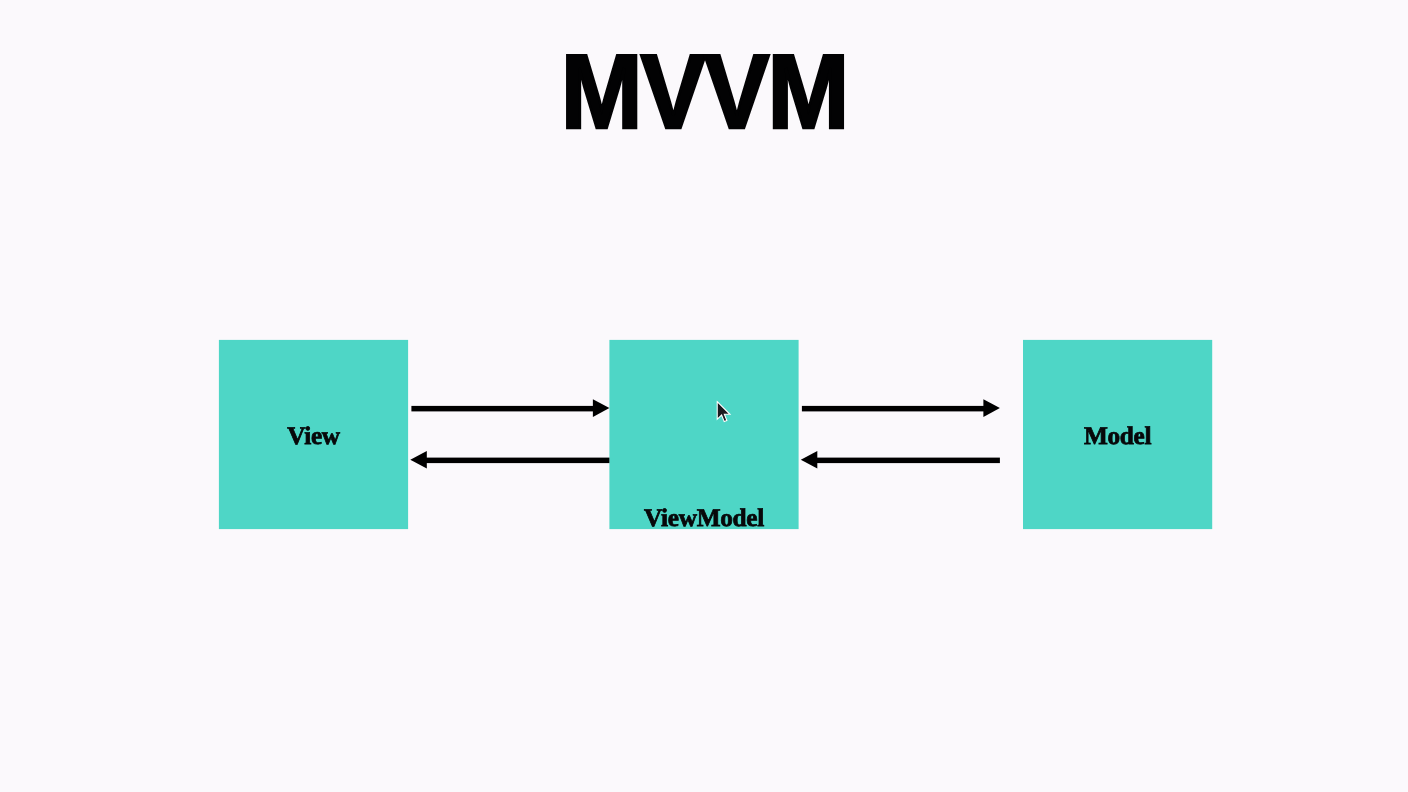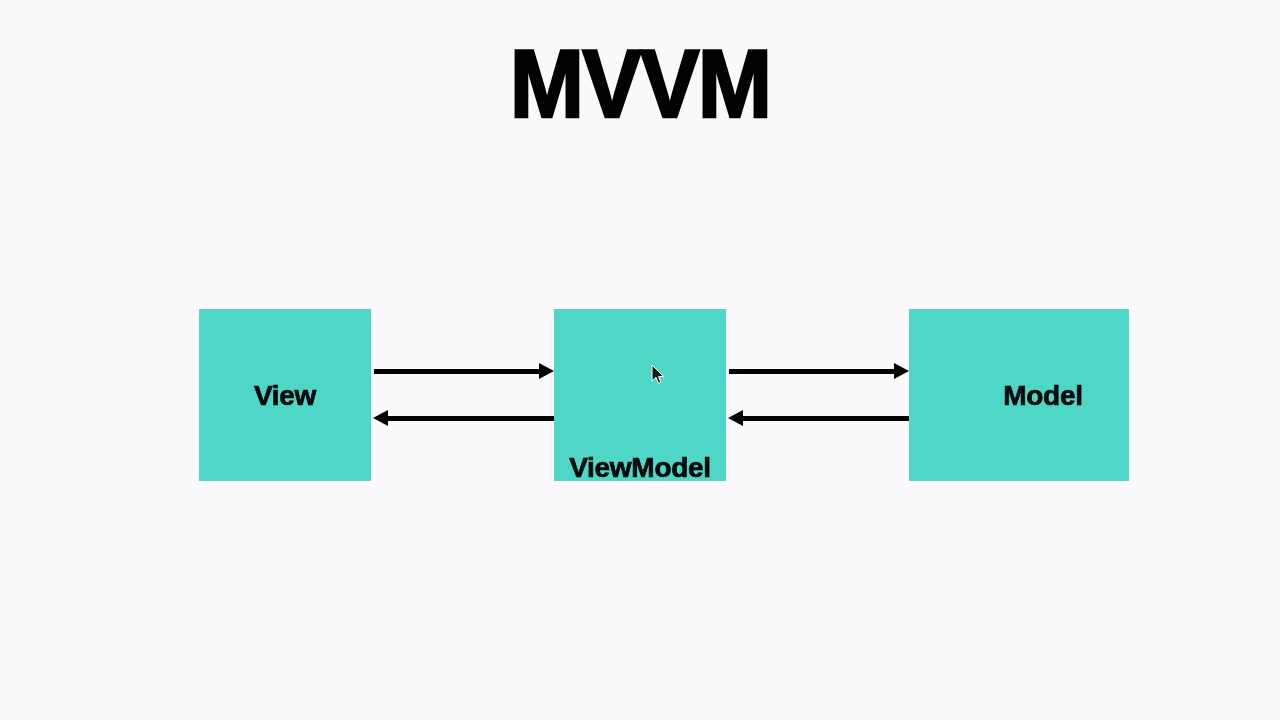--- a/index.html
+++ b/index.html
@@ -48,25 +48,25 @@
     width: 172px;
     height: 172px;
     top: 309px;
     background: #4ED6C6;
     display: flex;
     align-items: center;
     justify-content: center;
   }
   #box-view      { left: 199px; }
   #box-viewmodel { left: 554px; align-items: flex-end; }
-  #box-model     { left: 909px; padding-left: 48px; }
+  #box-model     { left: 930px; }
 
   .node-label {
-    font-family: Liberation Sans, sans-serif;
-    font-size: 28px;
+    font-family: Liberation Serif, serif;
+    font-size: 23px;
     font-weight: 700;
     color: #07080A;
     letter-spacing: -0.3px;
     line-height: 1;
     white-space: nowrap;
     -webkit-text-stroke: 0.7px #07080A;
     position: relative;
     top: 1px;
   }
 

